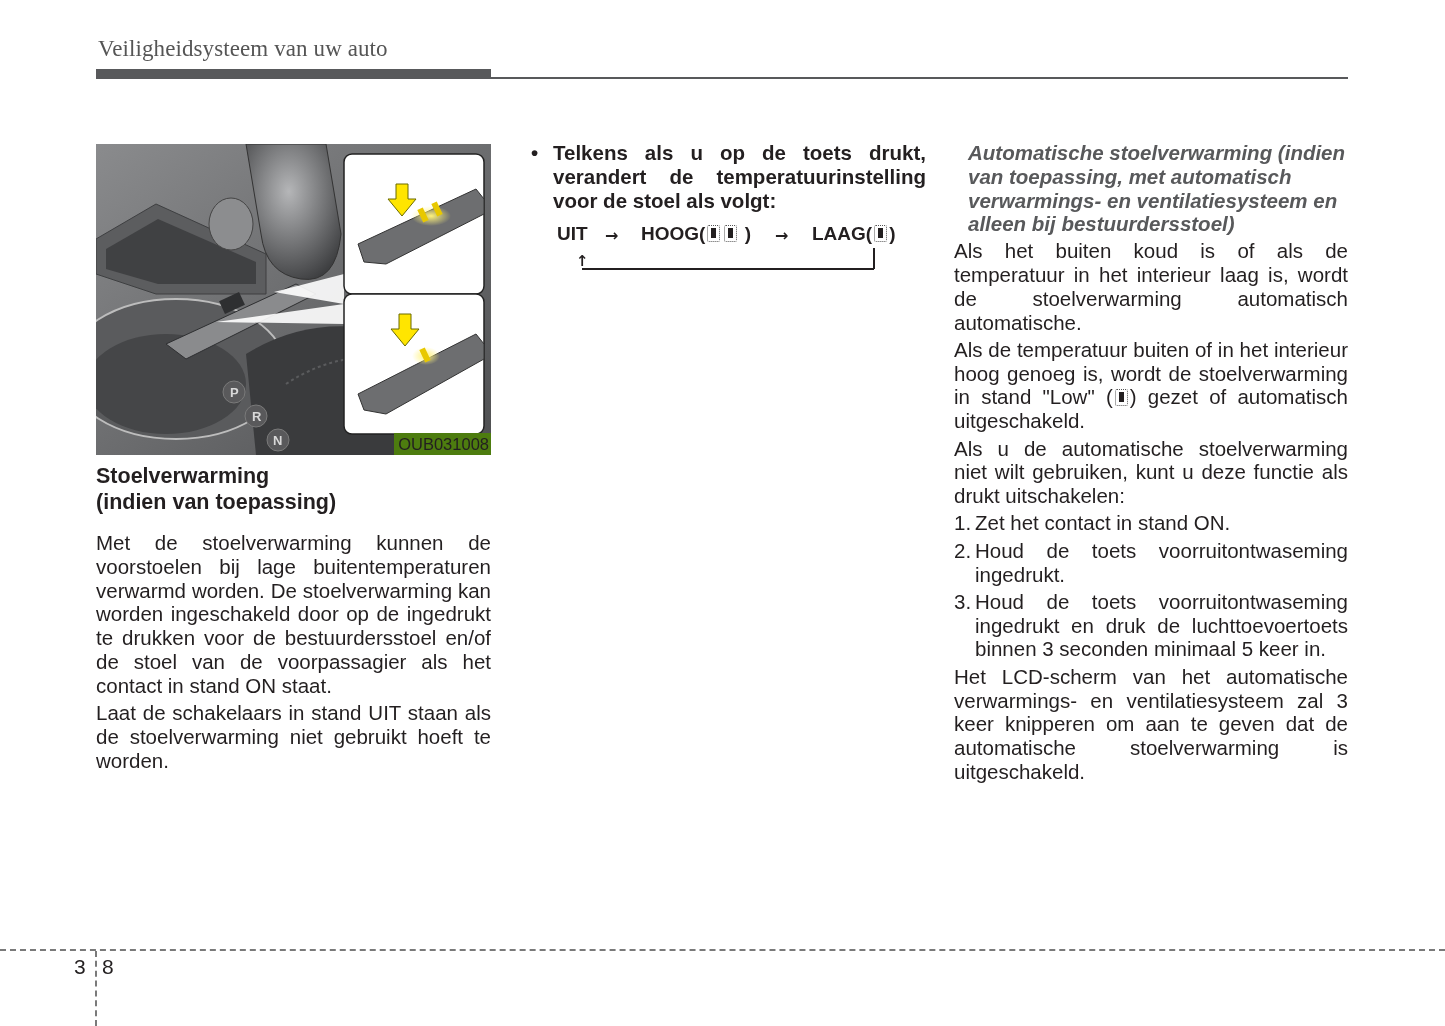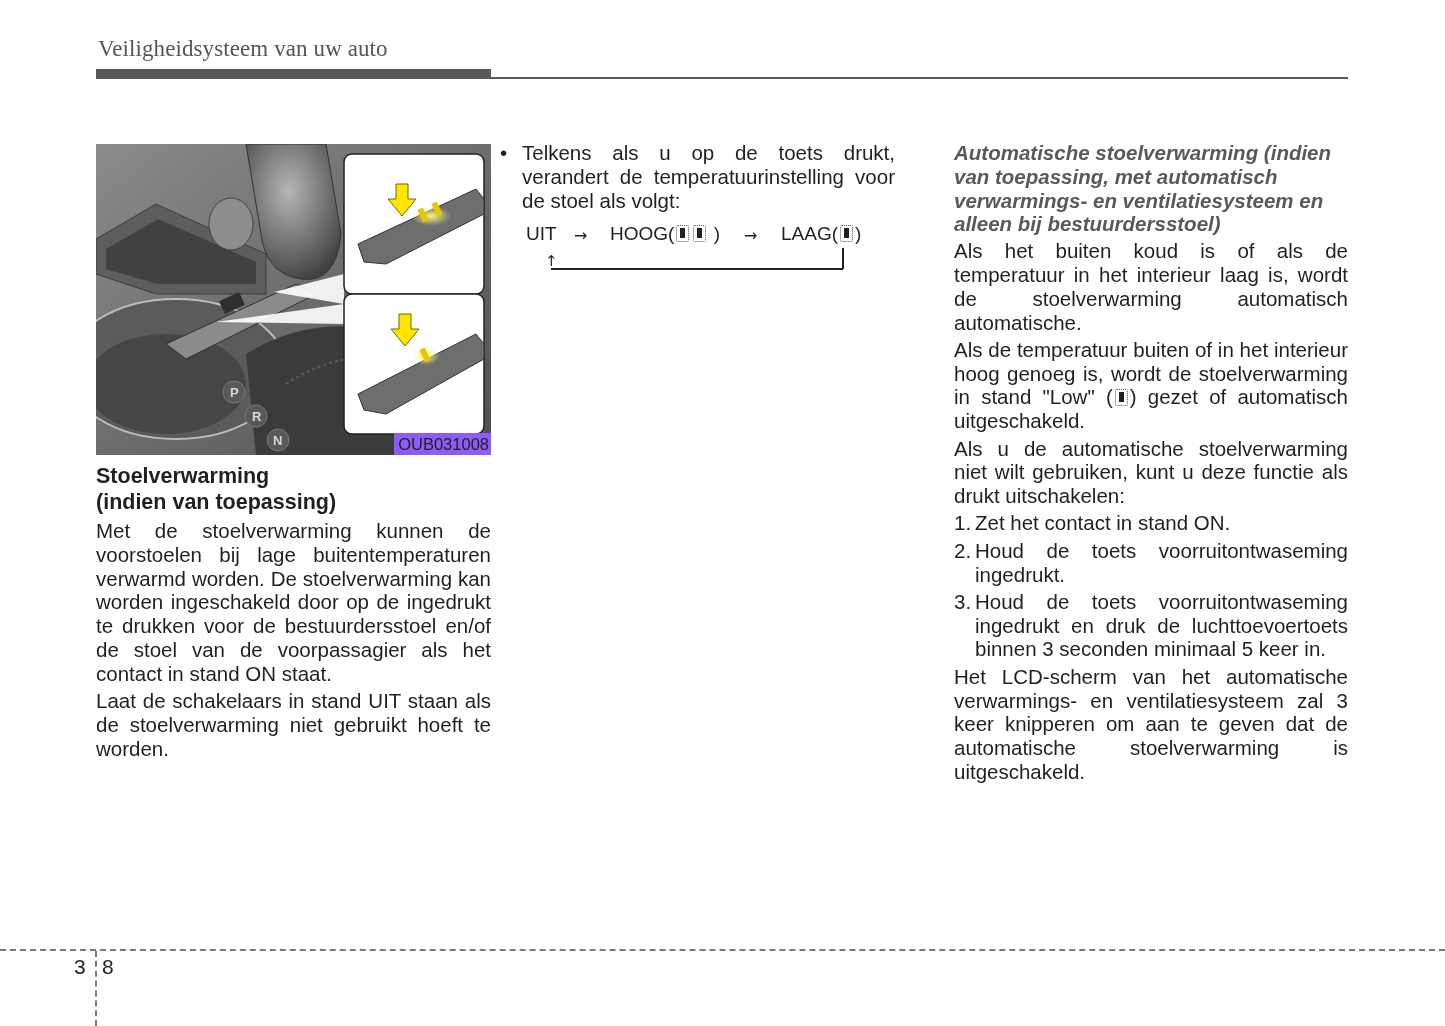--- a/index.html
+++ b/index.html
@@ -7,40 +7,40 @@
 
     .header-title { position: absolute; left: 98px; top: 36px; font-family: "Liberation Serif", serif; font-size: 23px; color: #555555; letter-spacing: 0.1px; }
     .header-bar-thick { position: absolute; left: 96px; top: 69px; width: 395px; height: 10px; background: #58595b; }
     .header-bar-thin { position: absolute; left: 491px; top: 77px; width: 857px; height: 2px; background: #58595b; }
 
     .text { font-size: 20.5px; line-height: 23.8px; text-align: justify; }
     .text p { margin: 0 0 3.5px 0; }
 
     
     .figure { position: absolute; left: 96px; top: 144px; width: 395px; height: 311px; background: #6d6e70; overflow: hidden; }
-    .fig-code { position: absolute; right: 0; bottom: 0; background: #8b5cf6; color: #231f20; font-size: 16.5px; padding: 1px 2px 1px 4px; line-height: 20px; }
+    .fig-code { position: absolute; right: 0; bottom: 0; background: #4d7c0f; color: #231f20; font-size: 16.5px; padding: 1px 2px 1px 4px; line-height: 20px; }
 
     .left-col { position: absolute; left: 96px; top: 463px; width: 395px; }
-    .section-heading { font-weight: bold; font-size: 21.5px; line-height: 26px; margin: 0 0 4px 0; color: #231f20; }
+    .section-heading { font-weight: bold; font-size: 21.5px; line-height: 26px; margin: 0 0 16px 0; color: #231f20; }
 
     
-    .mid-col { position: absolute; left: 500px; top: 141px; width: 395px; }
+    .mid-col { position: absolute; left: 531px; top: 141px; width: 395px; font-weight: bold; }
     .bullet { position: relative; padding-left: 22px; }
     .bullet::before { content: "\2022"; position: absolute; left: 0; top: 0; }
     .cycle { position: relative; height: 68px; margin: 10px 0 10px 0; font-size: 19px; }
     .cycle span { position: absolute; top: 0; white-space: nowrap; }
     .cycle .arrow { font-family: "DejaVu Sans", sans-serif; font-size: 16px; top: 2px; }
     .ret-line { position: absolute; background: #231f20; }
     .heat-ico { display: inline-block; position: relative; width: 13px; height: 17px; vertical-align: -2px; margin: 0 2px; }
     .heat-ico::before { content: ""; position: absolute; left: 4px; top: 3px; width: 5px; height: 10px; background: #231f20; }
     .heat-ico::after { content: ""; position: absolute; left: 0; top: 0; width: 11px; height: 15px; border: 1px dotted #555; border-radius: 2px; }
 
     
     .right-col { position: absolute; left: 954px; top: 141px; width: 394px; }
-    .sub-heading { font-weight: bold; font-style: italic; color: #58595b; font-size: 20.5px; line-height: 23.8px; margin: 0 0 3px 0; text-align: left; }
+    .sub-heading { font-weight: bold; font-style: italic; color: #58595b; font-size: 20.5px; line-height: 23.8px; margin: 0 0 3px 14px; text-align: left; }
     .num-item { position: relative; padding-left: 21px; }
     .num-item .num { position: absolute; left: 0; top: 0; }
 
     
     .footer-dash { position: absolute; left: 0; top: 949px; width: 1445px; height: 0; border-top: 2px dashed #7a7a7a; }
     .footer-vdash { position: absolute; left: 95px; top: 951px; width: 0; height: 75px; border-left: 2px dashed #7a7a7a; }
     .page-chapter { position: absolute; left: 74px; top: 955px; font-size: 21px; }
     .page-num { position: absolute; left: 102px; top: 955px; font-size: 21px; }
   </style>
 </head>

